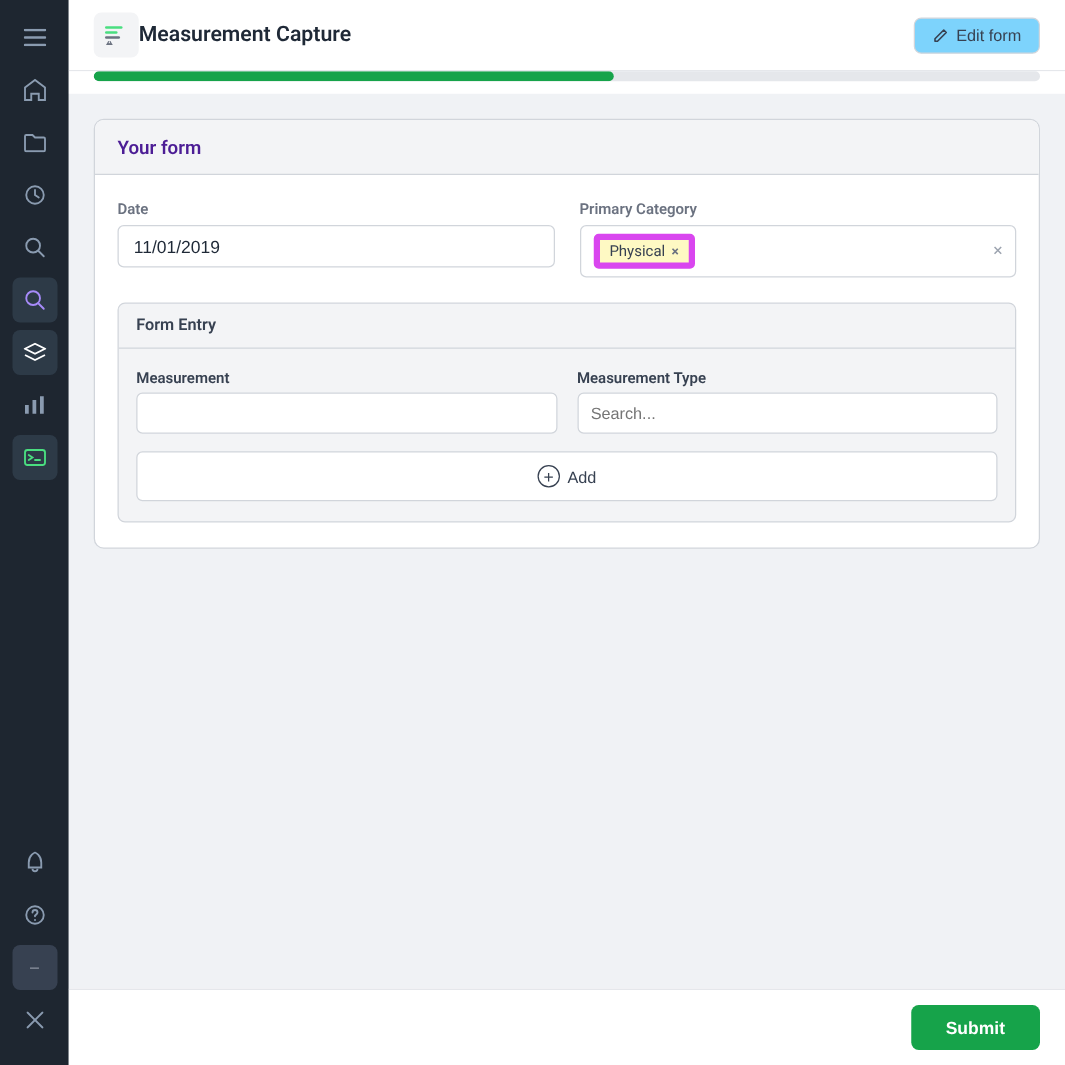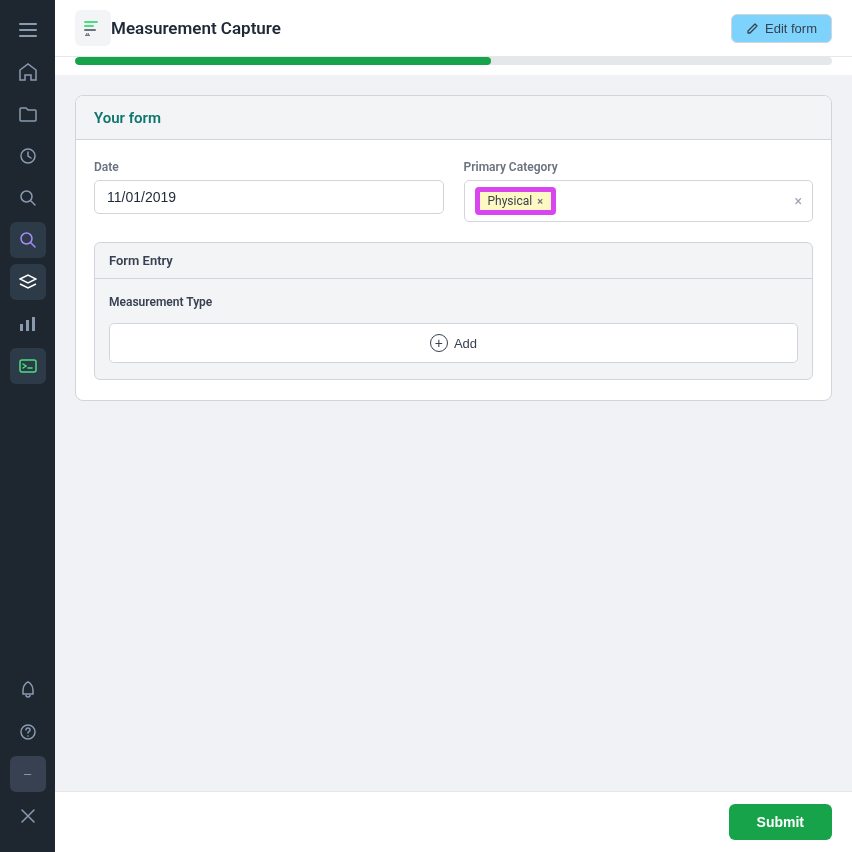--- a/index.html
+++ b/index.html
@@ -126,21 +126,21 @@
       overflow: hidden;
     }
     .form-card-header {
       background: #f3f4f6;
       padding: 12px 18px;
       border-bottom: 1px solid #d1d5db;
     }
     .form-card-header-title {
       font-size: 15px;
       font-weight: 600;
-      color: #0f766e;
+      color: #4c1d95;
     }
     .form-card-body {
       padding: 20px 18px;
     }
 
     .fields-row {
       display: flex;
       gap: 20px;
       margin-bottom: 20px;
     }
@@ -432,23 +432,28 @@
           </div>
         </div>
 
         <div class="form-entry-section">
           <div class="form-entry-header">
             <span>Form Entry</span>
           </div>
           <div class="form-entry-body">
             <div class="entry-row">
 
+              <div class="entry-field">
+                <label class="entry-field-label">Measurement</label>
+                <input class="entry-field-input" type="text" style="">
+              </div>
 
               <div class="entry-field">
                 <label class="entry-field-label">Measurement Type</label>
+                <input class="entry-field-input" type="text" placeholder="Search..." style="">
               </div>
             </div>
 
             <button class="add-btn">
               <div class="add-icon">+</div>
               <span>Add</span>
             </button>
           </div>
         </div>
 

